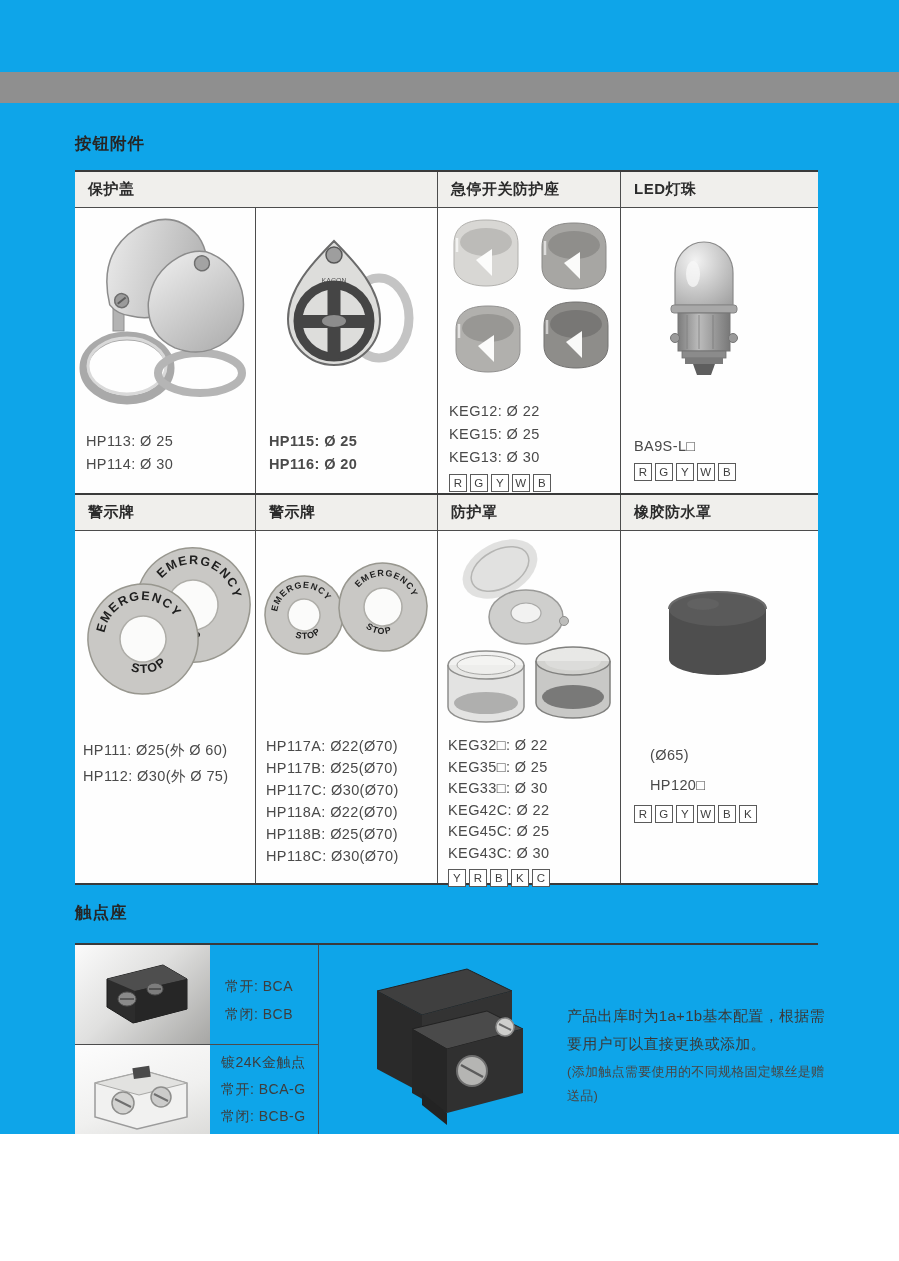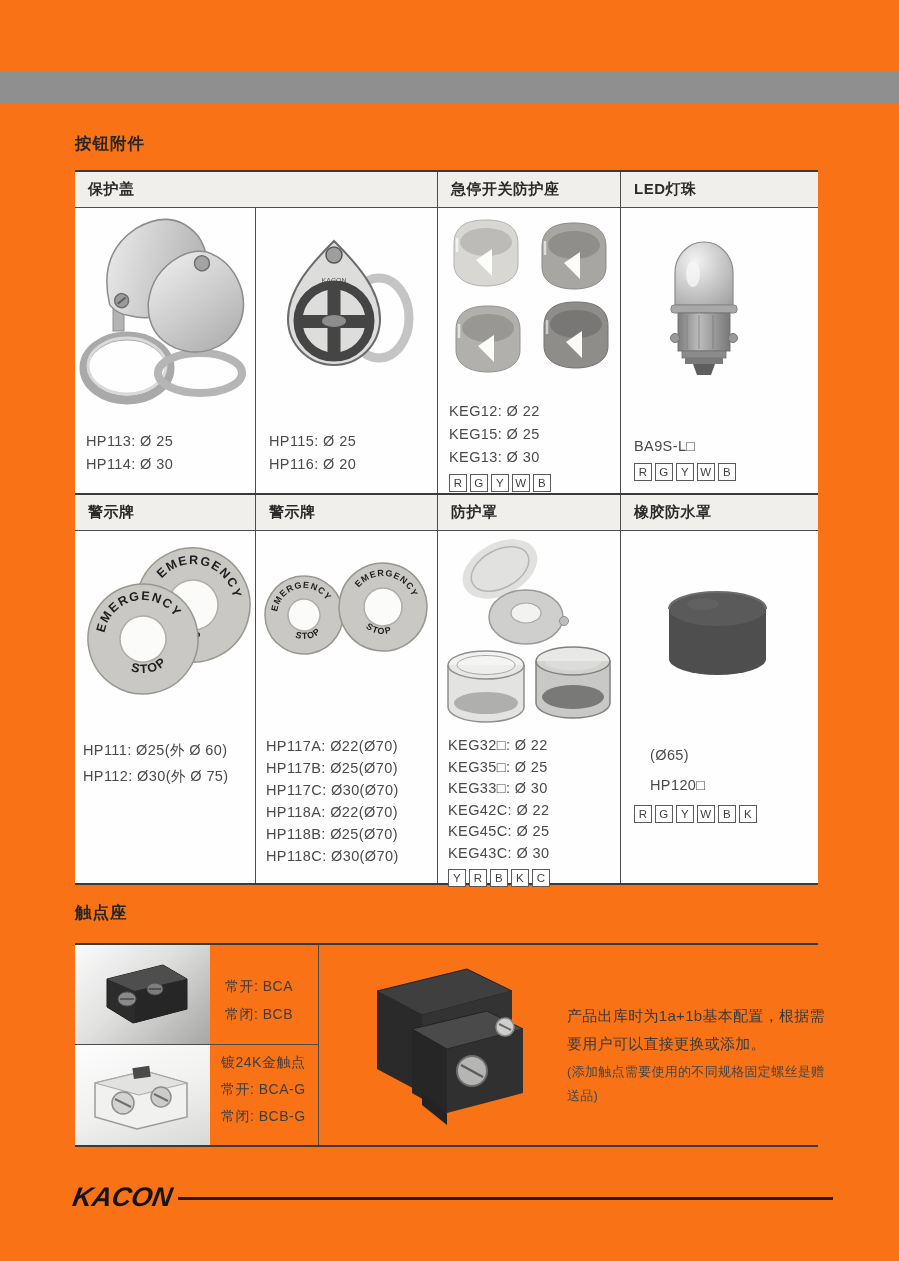--- a/index.html
+++ b/index.html
@@ -1,16 +1,16 @@
 <!DOCTYPE html>
 <html><head>
 <meta charset="utf-8">
 <style>
   html,body{margin:0;padding:0;background:#ffffff;}
-  .page{position:relative;width:899px;height:1261px;background:#f97316;overflow:hidden;
+  .page{position:relative;width:899px;height:1134px;background:#0ea5e9;overflow:hidden;
         font-family:"Liberation Sans","DejaVu Sans",sans-serif;color:#3c3c3c;}
   .abs{position:absolute;}
 
   .top-bar{left:0;top:72px;width:899px;height:31px;background:#8f8f8f;}
 
   .page-title{left:75px;top:133px;font-size:16.5px;font-weight:bold;color:#262626;letter-spacing:1px;}
   .section-title{left:75px;top:902px;font-size:16.5px;font-weight:bold;color:#262626;letter-spacing:1px;}
 
   
   .acc-table{left:75px;top:170px;width:743px;border-top:2.5px solid #3a3a3a;}
@@ -24,21 +24,21 @@
   .brow{grid-template-columns:180px 182px 183px 198px;border-bottom:2px solid #3a3a3a;}
   .brow1{height:285px;}
   .brow2{height:352px;}
   .bcell{position:relative;box-sizing:border-box;background:#fefefe;}
   .bcell + .bcell{border-left:1px solid #4c4c4c;}
   .img{position:absolute;left:0;top:0;}
 
   .caption{position:absolute;font-size:14.5px;color:#4a4a4a;letter-spacing:0.4px;white-space:nowrap;z-index:2;}
   .capline{line-height:23px;}
   .cap-r1c1{left:11px;top:222px;}
-  .cap-r1c2{left:13px;top:222px;}
+  .cap-r1c2{left:13px;top:222px;font-weight:bold;}
   .cap-r1c3{left:11px;top:192px;}
   .cap-r1c4{left:13px;top:227px;}
   .cap-r2c1{left:8px;top:206px;}  .cap-r2c1 .capline{line-height:26px;}
   .cap-r2c2{left:10px;top:204px;} .cap-r2c2 .capline{line-height:22px;}
   .cap-r2c3{left:10px;top:204px;} .cap-r2c3 .capline{line-height:21.5px;}
   .cap-r2c4{left:13px;top:209px;} .cap-r2c4 .capline{line-height:30px;margin-left:16px;}
   .boxes{margin-top:5px;}
   .box{display:inline-block;min-width:14px;height:16px;line-height:16px;border:1px solid #5a5a5a;
        text-align:center;font-size:11.5px;color:#3f3f3f;margin-right:3px;padding:0 1px;background:#fff;}
 

